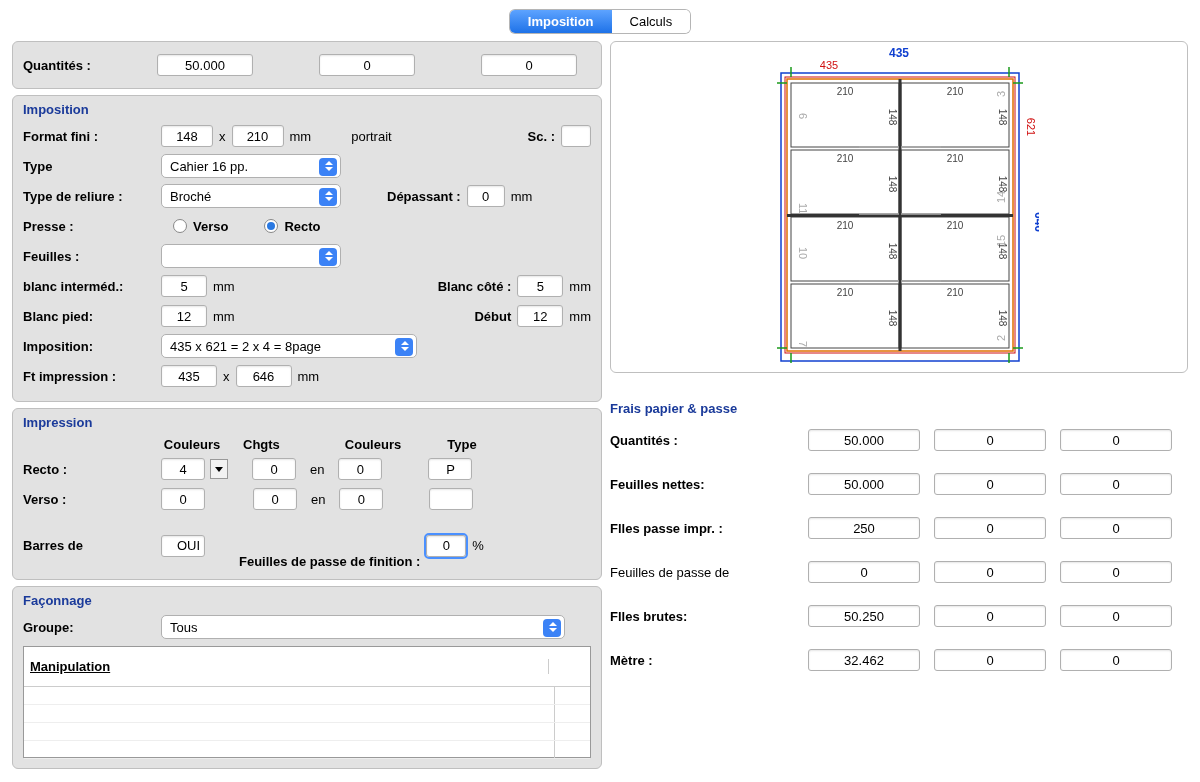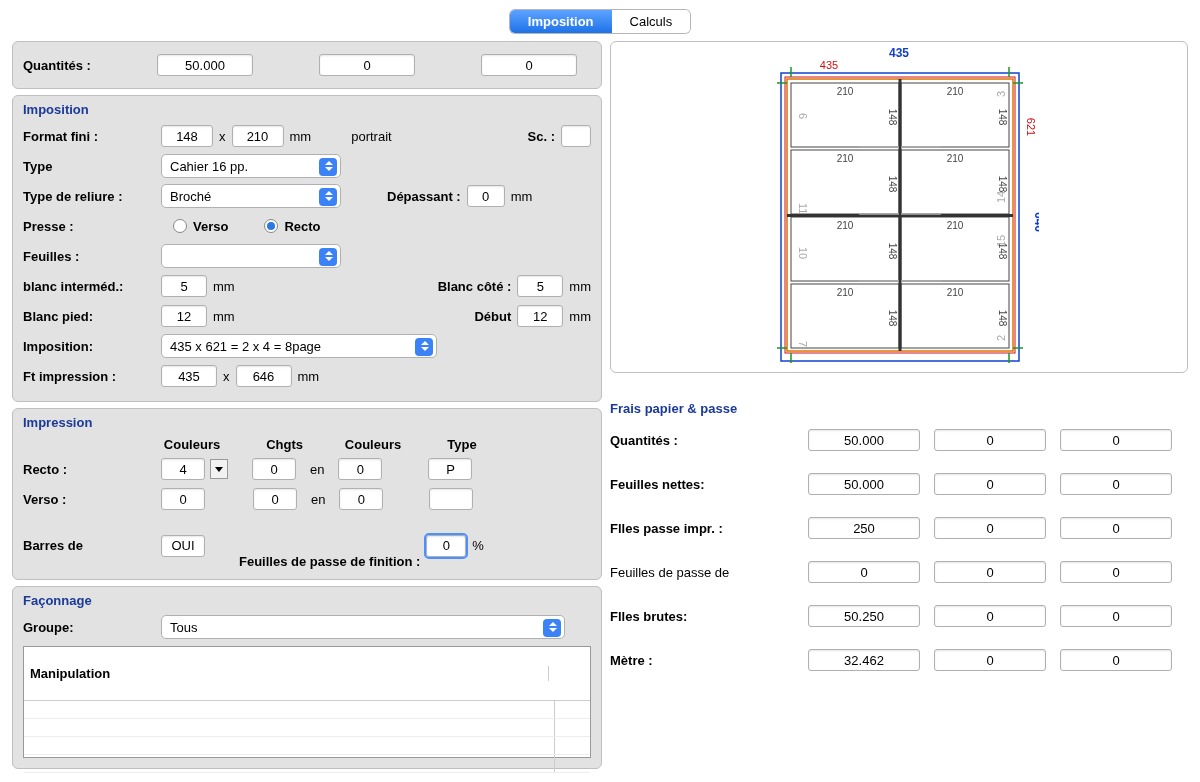--- a/index.html
+++ b/index.html
@@ -29,21 +29,21 @@
 .dd-btn::after { content: ""; width: 0; height: 0; border-left: 4px solid transparent; border-right: 4px solid transparent; border-top: 5px solid #000; }
 .diagram { background: #fff; border: 1px solid #bfbfbf; border-radius: 6px; height: 332px; padding: 6px; display: flex; align-items: center; justify-content: center; }
 svg text { font-family: Arial; }
 .frais { border: none; background: transparent; padding: 0; margin-top: 22px; }
 .frais .panel-title { margin-bottom: 2px; }
 .frais-row { display: flex; align-items: center; min-height: 44px; }
 .frais-row .flabel { width: 198px; font-weight: bold; }
 .frais-row .flabel.light { font-weight: normal; }
 .frais-row input { width: 112px; margin-right: 14px; }
 .facon-table { background: #fff; border: 1px solid #999; height: 112px; margin-top: 4px; }
-.facon-table .th { font-weight: bold; padding: 19px 6px; border-bottom: 1px solid #ccc; background: #fff; display: flex; }
+.facon-table .th { font-weight: bold; padding: 12px 6px; border-bottom: 1px solid #ccc; background: #fff; display: flex; text-decoration: underline; }
 .facon-table .th .c1 { flex: 1; }
 .facon-table .th .c2 { width: 36px; border-left: 1px solid #ccc; }
 .facon-table .body { height: 84px; overflow-y: auto; }
 .facon-table .body .r { height: 18px; border-bottom: 1px solid #eee; display: flex; }
 .facon-table .body .r .c1 { flex: 1; }
 .facon-table .body .r .c2 { width: 36px; border-left: 1px solid #ccc; }
 .focus-ring { outline: 2px solid #4a90ff; outline-offset: 0; }
 </style>
 </head>
 <body>
@@ -132,41 +132,41 @@
           <div class="label w130">Blanc pied:</div>
           <input class="txt" style="width: 46px;" value="12">
           <span>mm</span>
           <span class="label" style="margin-left:auto;">Début</span>
           <input class="txt" style="width: 46px;" value="12">
           <span>mm</span>
         </div>
 
         <div class="row">
           <div class="label w130">Imposition:</div>
-          <div class="sel" style="width:276px;">
+          <div class="sel" style="width:256px;">
               <span>435 x 621 = 2 x 4 = 8page</span>
               <span class="chev"></span>
             </div>
         </div>
 
         <div class="row">
           <div class="label w130">Ft impression :</div>
           <input class="txt" style="width: 56px;" value="435">
           <span>x</span>
           <input class="txt" style="width: 56px;" value="646">
           <span>mm</span>
         </div>
       </div>
 
       <div class="panel">
         <div class="panel-title">Impression</div>
         <div class="row" style="min-height:20px;">
           <div style="width:132px;"></div>
           <div style="width:62px; text-align:center; font-weight:bold;">Couleurs</div>
-          <div style="width:60px; text-align:right; font-weight:bold; margin-left:14px;">Chgts</div>
+          <div style="width:60px; text-align:left; font-weight:bold; margin-left:14px;">Chgts</div>
           <div style="width:28px;"></div>
           <div style="width:60px; text-align:center; font-weight:bold;">Couleurs</div>
           <div style="width:58px; text-align:center; font-weight:bold; margin-left:24px;">Type</div>
         </div>
         <div class="row">
           <div class="label w130">Recto :</div>
           <input class="txt" style="width: 44px;" value="4">
           <div class="dd-btn"></div>
           <input class="txt" style="width: 44px; margin-left: 18px;" value="0">
           <span style="margin:0 8px;">en</span>
@@ -177,21 +177,21 @@
           <div class="label w130">Verso :</div>
           <input class="txt" style="width: 44px;" value="0">
           <div style="width:18px;"></div>
           <input class="txt" style="width: 44px; margin-left: 18px;" value="0">
           <span style="margin:0 8px;">en</span>
           <input class="txt" style="width: 44px;" value="0">
           <input class="txt" style="width: 44px; margin-left: 40px;" value="">
         </div>
         <div class="row" style="margin-top:8px;">
           <div class="label w130">Barres de</div>
-          <input class="txt" style="width: 44px;" value="OUI">
+          <input class="txt" style="width: 44px; text-align: right;" value="OUI">
           <span class="label" style="margin-left:28px;margin-top:32px;">Feuilles de passe de finition :</span>
           <input class="txt focus-ring" style="width: 40px;" value="0">
           <span>%</span>
         </div>
       </div>
 
       <div class="panel">
         <div class="panel-title">Façonnage</div>
         <div class="row">
           <div class="label w130">Groupe:</div>

